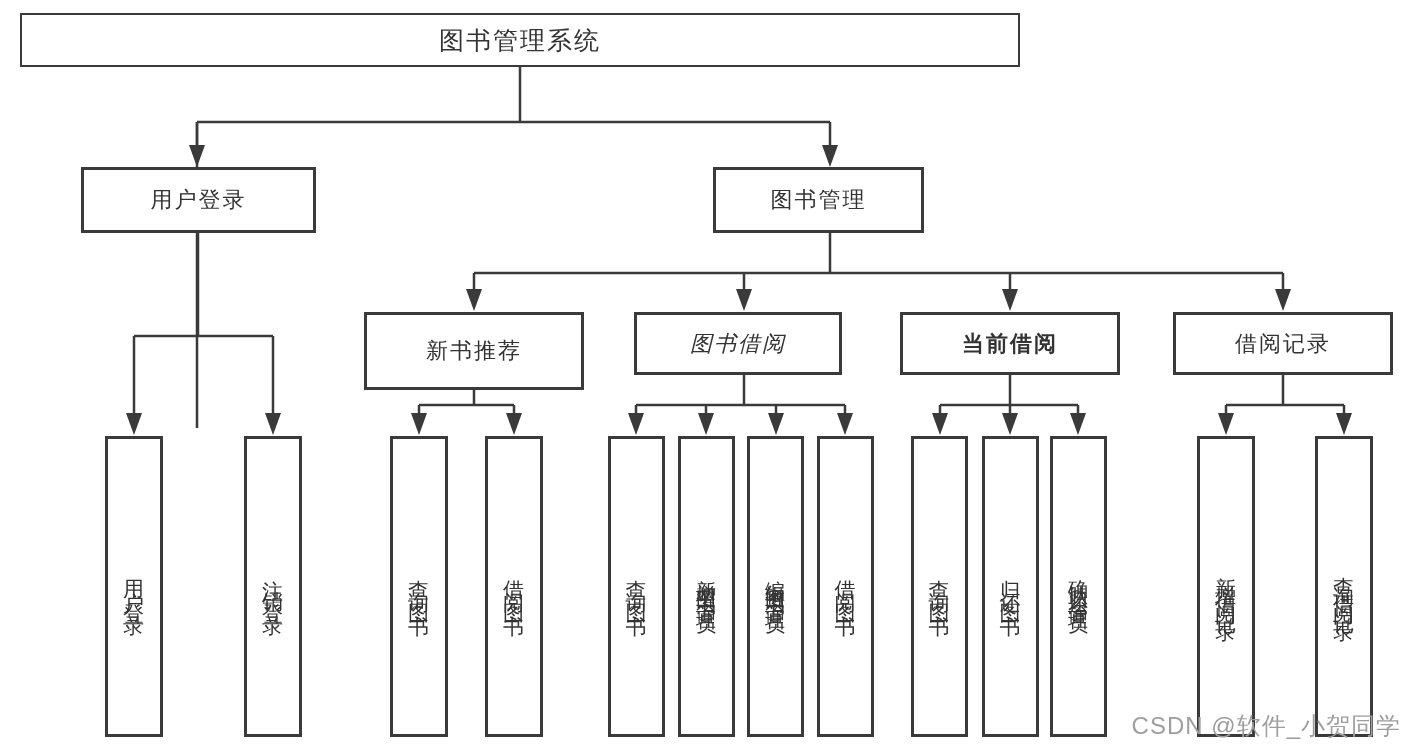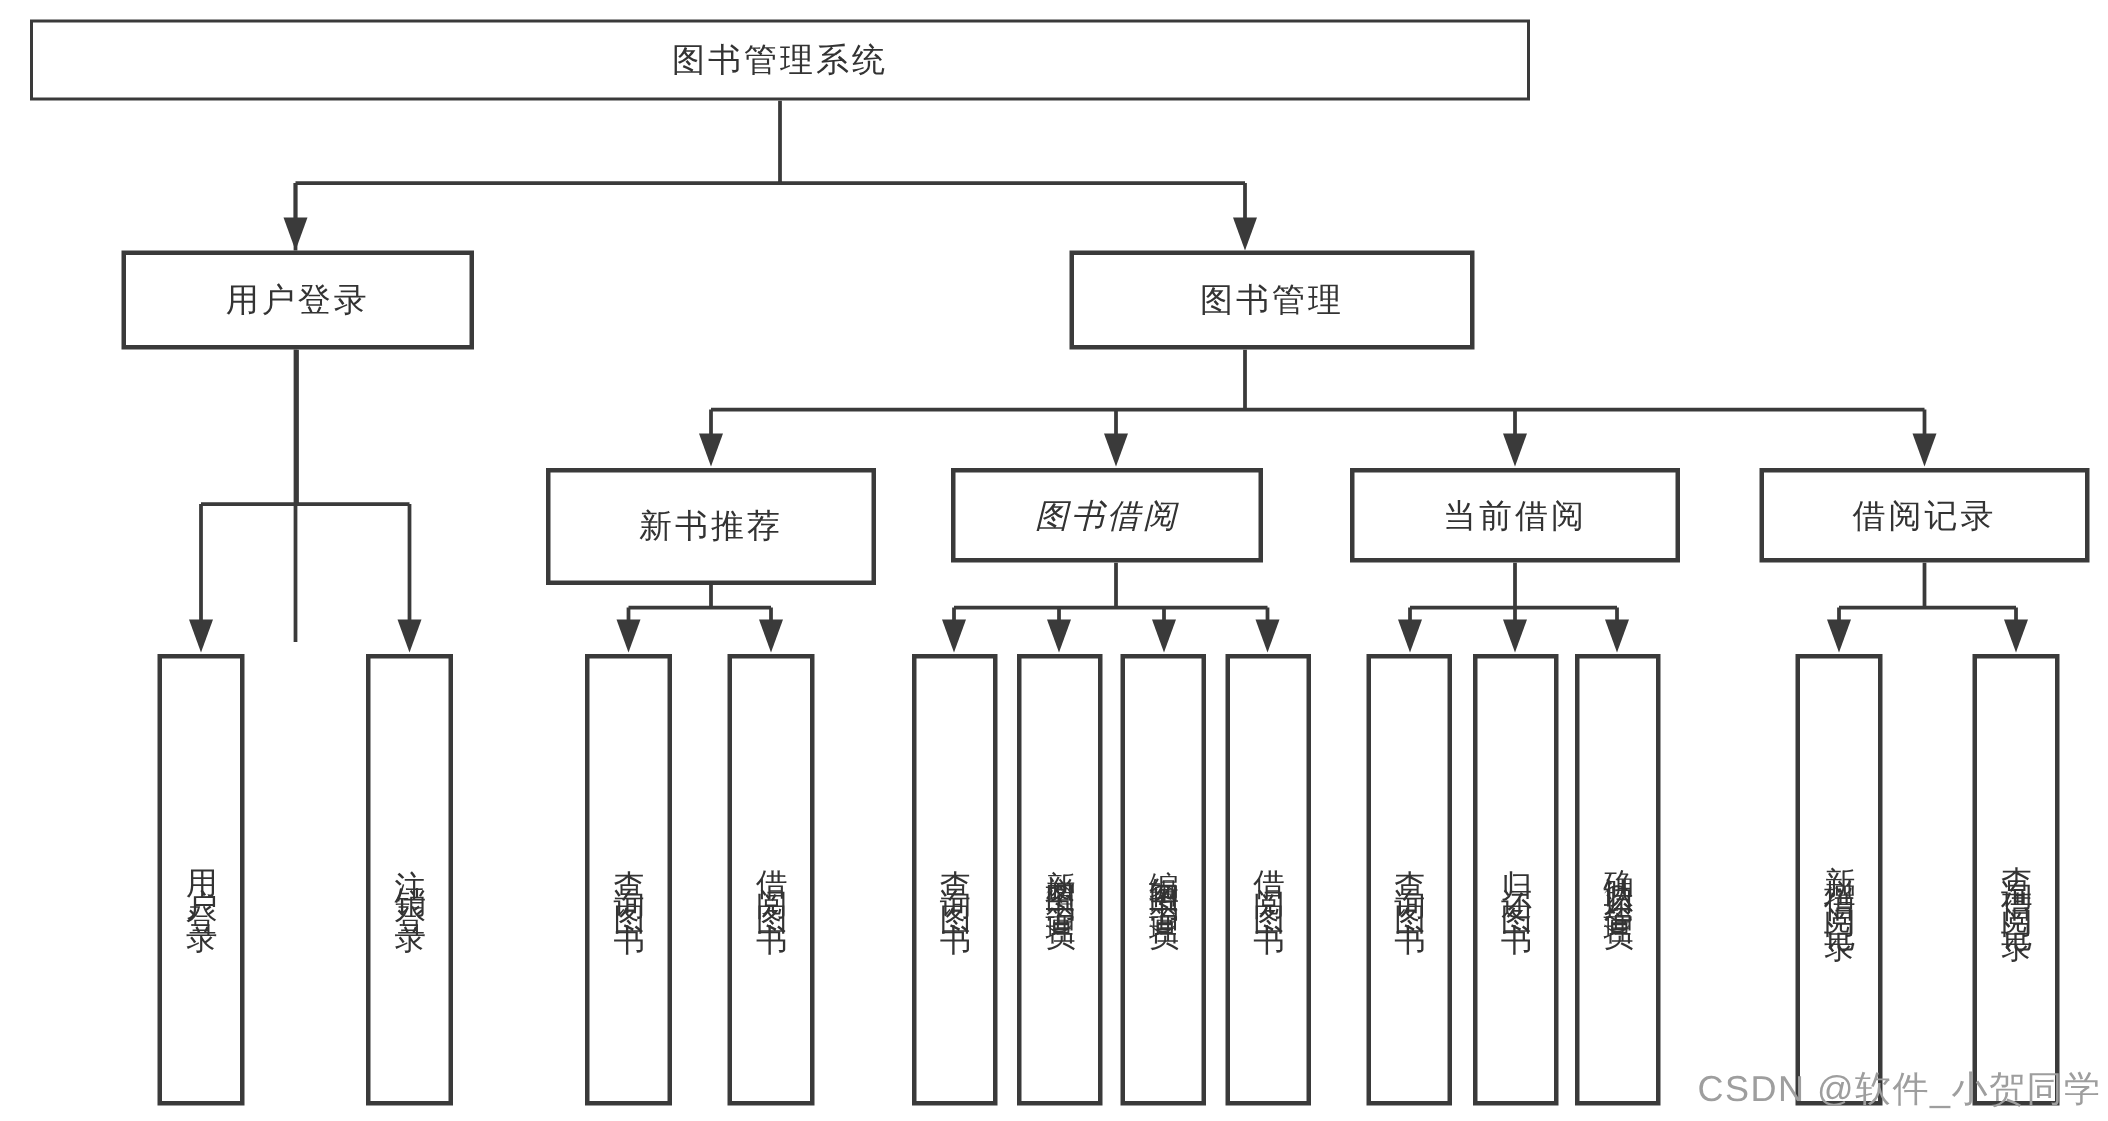--- a/index.html
+++ b/index.html
@@ -28,21 +28,21 @@
     justify-content: center;
     z-index: 2;
   }
   .node.root { border-width: 2px; }
   .hlabel {
     font-size: 22px;
     letter-spacing: 2px;
     color: #333333;
     white-space: nowrap;
   }
-  .node.root .hlabel { font-size: 22px; }
+  .node.root .hlabel { font-size: 25px; }
   .vnode { z-index: 2; }
   .vlabel {
     writing-mode: vertical-rl;
     text-orientation: mixed;
     font-size: 21px;
     letter-spacing: 12px;
     line-height: 1;
     color: #333333;
   }
   .vlabel.tight {
@@ -113,31 +113,31 @@
     </g>
   </svg>
 
   <div class="node root" style="left:20px; top:13px; width:1000px; height:54px;">
     <span class="hlabel">图书管理系统</span>
   </div>
 
   <div class="node" style="left:81px; top:167px; width:235px; height:66px;">
     <span class="hlabel">用户登录</span>
   </div>
-  <div class="node" style="left:713px; top:167px; width:270px; height:66px;">
+  <div class="node" style="left:713px; top:167px; width:211px; height:66px;">
     <span class="hlabel">图书管理</span>
   </div>
 
   <div class="node" style="left:364px; top:312px; width:220px; height:78px;">
     <span class="hlabel">新书推荐</span>
   </div>
   <div class="node" style="left:634px; top:312px; width:208px; height:63px;font-style:italic;">
     <span class="hlabel">图书借阅</span>
   </div>
-  <div class="node" style="left:900px; top:312px; width:220px; height:63px;">
+  <div class="node" style="left:900px; top:312px; width:220px; height:63px;font-weight:bold;">
     <span class="hlabel">当前借阅</span>
   </div>
   <div class="node" style="left:1173px; top:312px; width:220px; height:63px;">
     <span class="hlabel">借阅记录</span>
   </div>
 
   <div class="node vnode" style="left:105px; top:436px; width:58px; height:301px;">
     <span class="vlabel">用户登录</span>
   </div>
   <div class="node vnode" style="left:244px; top:436px; width:58px; height:301px;">

